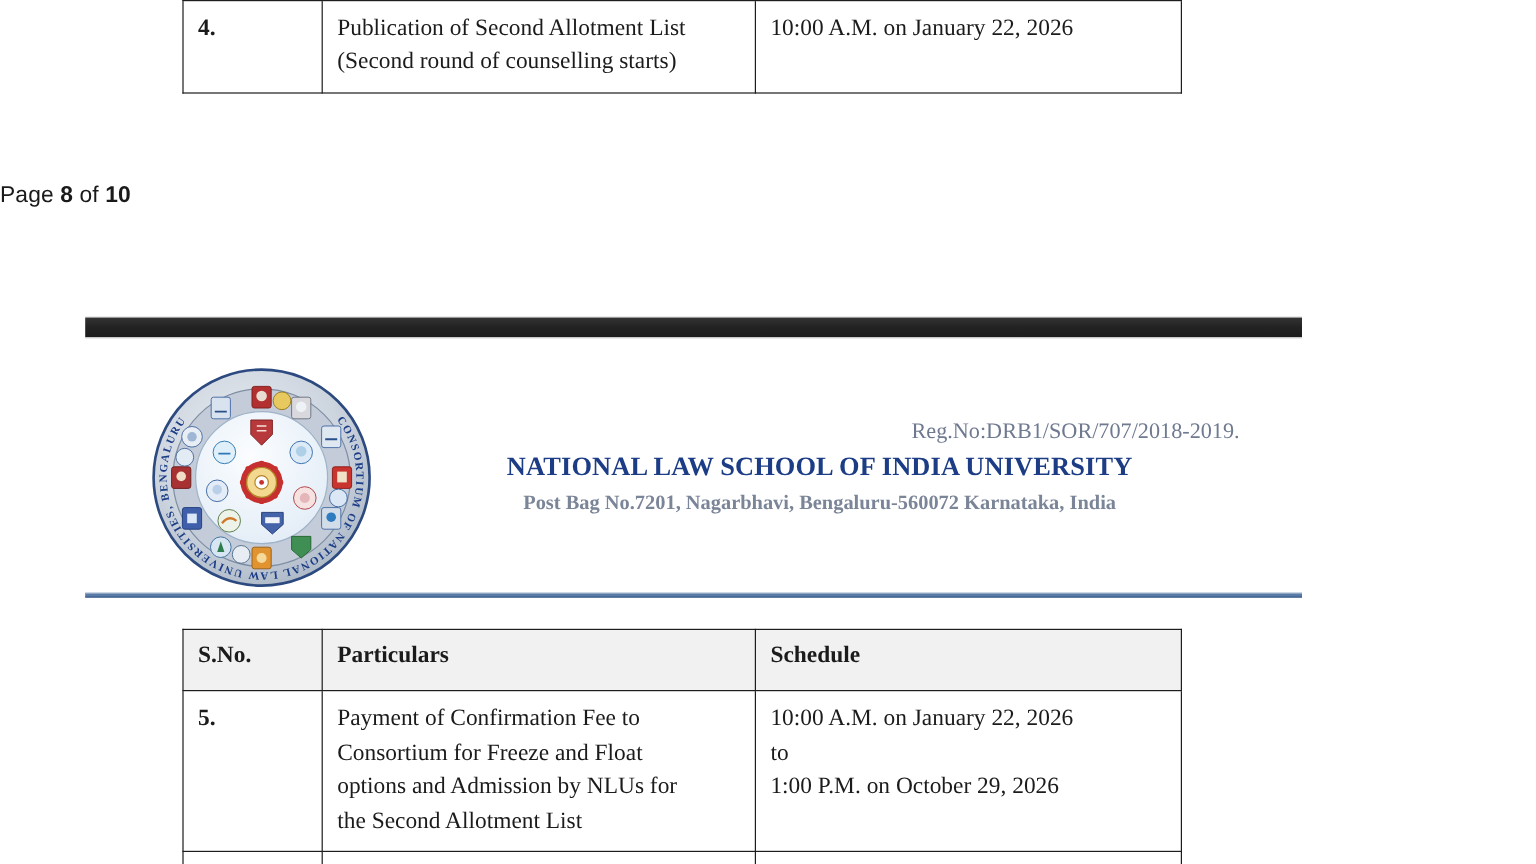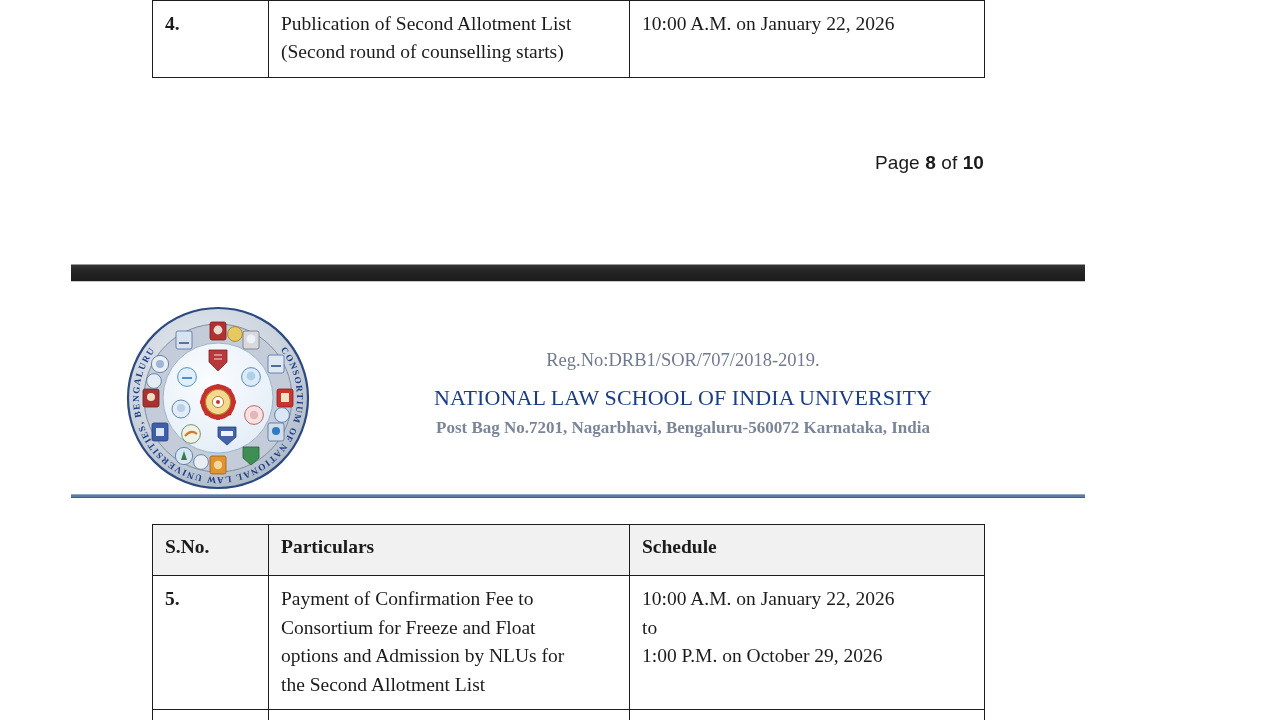--- a/index.html
+++ b/index.html
@@ -58,21 +58,21 @@
     top: -22px;
   }
   #table-prev-page .stub-row td { height: 22px; padding: 0; }
 
   
   .page-indicator {
     position: absolute;
     top: 152px;
     left: 0;
     width: 984px;
-    text-align: right;
+    text-align: left;
     font-family: "Liberation Sans", sans-serif;
     font-size: 19px;
     color: #1a1a1a;
     letter-spacing: .1px;
   }
   .page-indicator b { font-weight: bold; }
 
   
   #page-separator {
     position: absolute;
@@ -114,28 +114,29 @@
     font-weight: bold;
     color: #1c3d86;
     letter-spacing: .2px;
     line-height: 1.1;
   }
   .reg-no {
     font-size: 18.5px;
     color: #6f7a90;
     line-height: 1.5;
     margin-top: 3px;
+    text-align: right;
   }
   .univ-name {
     font-size: 22px;
-    font-weight: normal;
+    font-weight: bold;
     color: #1c3d86;
     letter-spacing: .1px;
     line-height: 1.2;
-    margin-top: 10px;
+    margin-top: 1px;
   }
   .address {
     font-size: 17px;
     color: #7b8598;
     line-height: 1.5;
     margin-top: 4px;
     font-weight: bold;
   }
 
   #header-rule {

